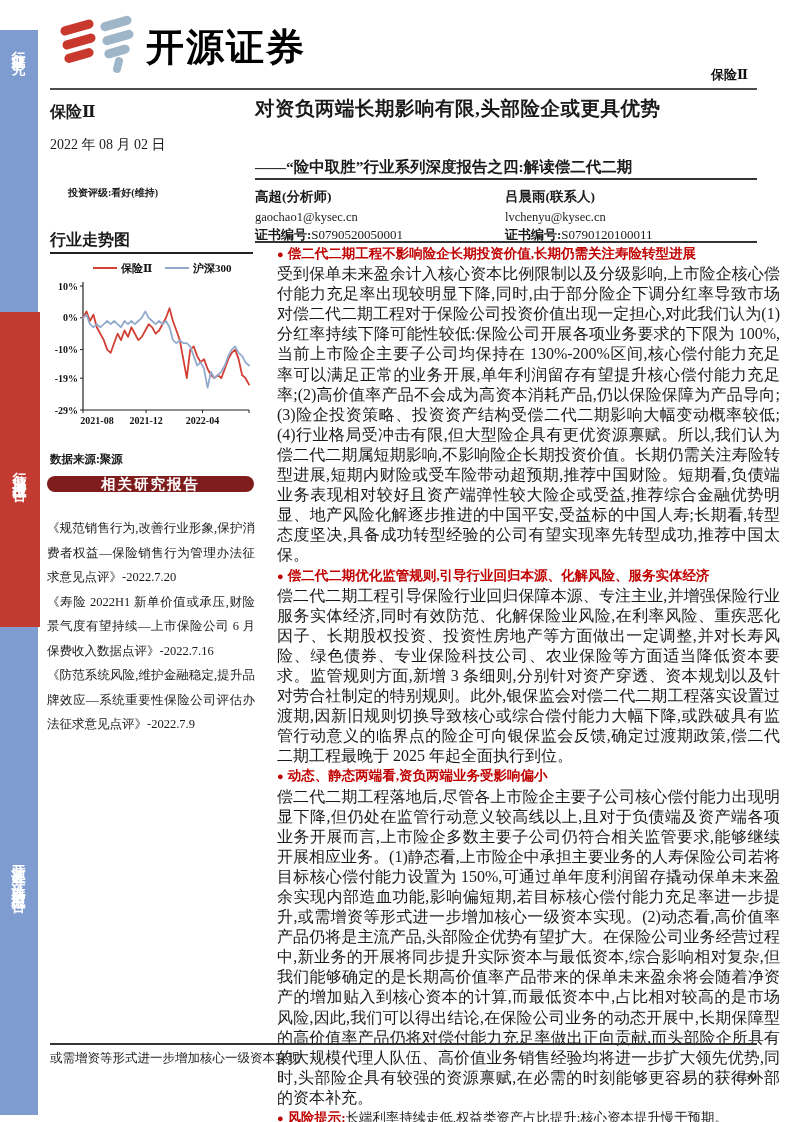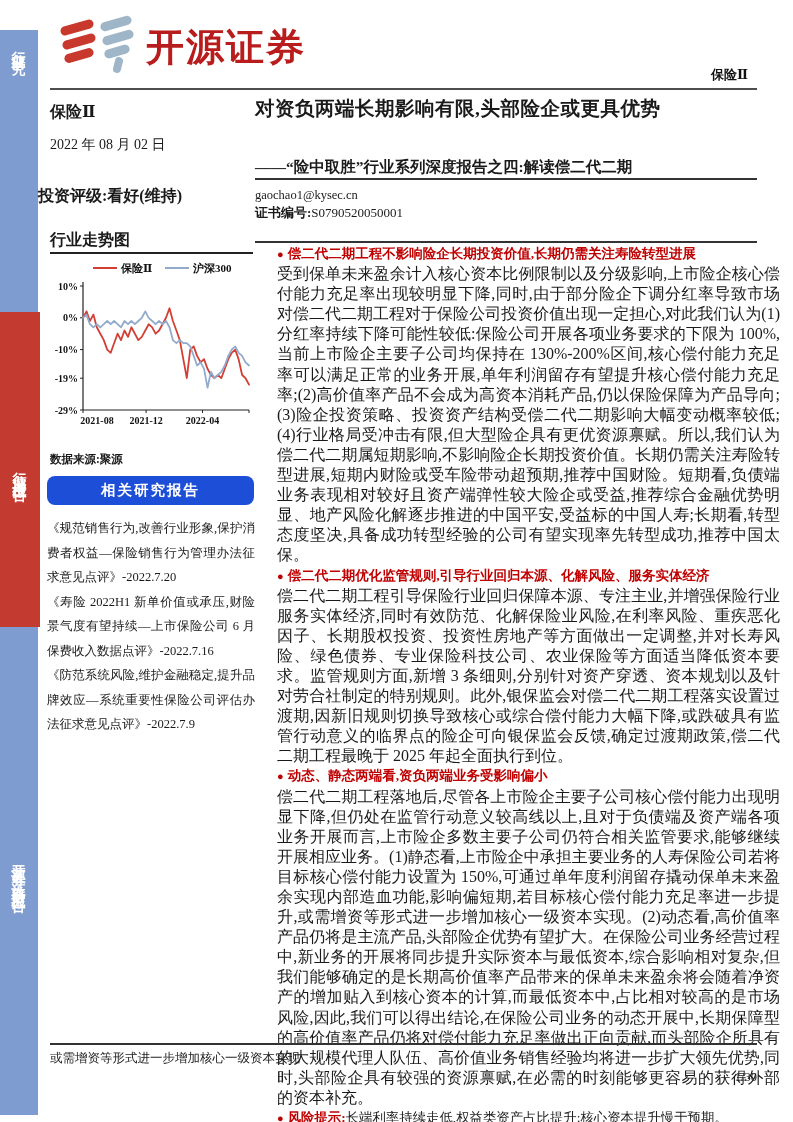--- a/index.html
+++ b/index.html
@@ -19,37 +19,37 @@
     font-size:14px; letter-spacing:3px; white-space:pre;
   }
   #bar-top    { top:30px;  height:282px; }
   #bar-top    .vbar-text { margin-top:10px; }
   #bar-mid    { top:312px; height:315px; align-items:center; }
   #bar-bottom { top:627px; height:488px; align-items:center; }
   
   .logo-wrap { position:absolute; left:58px; top:14px; height:66px; display:flex; align-items:center; }
   .logo-text {
     font-family:"Liberation Sans","DejaVu Sans",sans-serif;
-    font-weight:bold; font-size:38px; color:#b91c1c; letter-spacing:2px; margin-left:10px;
+    font-weight:bold; font-size:38px; color:#000000; letter-spacing:2px; margin-left:10px;
   }
   .top-rule { position:absolute; left:50px; top:88px; width:707px; height:2px; background:#4d4d4d; }
   .report-tag {
     position:absolute; right:45px; top:66px; font-weight:bold; font-size:13px; color:#111;
   }
   
   .industry-name { position:absolute; left:50px; top:102px; font-weight:bold; font-size:16px; }
   .report-date   { position:absolute; left:50px; top:136px; font-size:14px; }
-  .rating-row    { position:absolute; left:38px; top:186px; font-weight:bold; font-size:16px; }
+  .rating-row    { position:absolute; left:68px; top:186px; font-weight:bold; font-size:10px; }
   .trend-title   { position:absolute; left:50px; top:230px; font-weight:bold; font-size:16px; }
   .trend-rule    { position:absolute; left:50px; top:252px; width:203px; height:2px; background:#222; }
   .chart-box     { position:absolute; left:47px; top:258px; width:208px; height:188px; }
   .chart-source  { position:absolute; left:50px; top:452px; font-weight:bold; font-size:11.5px; }
   .related-banner {
-    position:absolute; left:47px; top:476px; width:207px; height:29px;
-    background:#1d4ed8; border-radius:8px; color:#fff; font-weight:bold; font-size:14.5px;
+    position:absolute; left:47px; top:476px; width:207px; height:16px;
+    background:#7f1d1d; border-radius:8px; color:#fff; font-weight:bold; font-size:14.5px;
     display:flex; align-items:center; justify-content:center; letter-spacing:2px;
   }
   .related-list { position:absolute; left:47px; top:516px; width:208px; font-size:12.5px; }
   .related-item { line-height:24.5px; text-align:justify; }
   
   .main-title {
     position:absolute; left:255px; top:95px; width:503px;
     font-weight:bold; font-size:19.5px; letter-spacing:0.5px;
   }
   .sub-title {
@@ -162,22 +162,28 @@
     <div class="related-item">《寿险 2022H1 新单价值或承压,财险景气度有望持续—上市保险公司 6 月保费收入数据点评》-2022.7.16</div>
     <div class="related-item">《防范系统风险,维护金融稳定,提升品牌效应—系统重要性保险公司评估办法征求意见点评》-2022.7.9</div>
   </div>
 
   <div class="main-title">对资负两端长期影响有限,头部险企或更具优势</div>
   <div class="sub-title">——“险中取胜”行业系列深度报告之四:解读偿二代二期</div>
   <div class="subtitle-rule"></div>
 
   <div class="analysts">
     <div class="analyst">
+      <div class="analyst-name">高超(分析师)</div>
       <div class="analyst-email">gaochao1@kysec.cn</div>
       <div class="analyst-cert"><b>证书编号:</b><span>S0790520050001</span></div>
+    </div>
+    <div class="analyst">
+      <div class="analyst-name">吕晨雨(联系人)</div>
+      <div class="analyst-email">lvchenyu@kysec.cn</div>
+      <div class="analyst-cert"><b>证书编号:</b><span>S0790120100011</span></div>
     </div>
   </div>
   <div class="analysts-rule"></div>
 
   <div class="body-text">
     <div class="sec-heading"><span class="bullet">●</span><span>偿二代二期工程不影响险企长期投资价值,长期仍需关注寿险转型进展</span></div>
     <div class="sec-para">受到保单未来盈余计入核心资本比例限制以及分级影响,上市险企核心偿付能力充足率出现较明显下降,同时,由于部分险企下调分红率导致市场对偿二代二期工程对于保险公司投资价值出现一定担心,对此我们认为(1)分红率持续下降可能性较低:保险公司开展各项业务要求的下限为 100%,当前上市险企主要子公司均保持在 130%-200%区间,核心偿付能力充足率可以满足正常的业务开展,单年利润留存有望提升核心偿付能力充足率;(2)高价值率产品不会成为高资本消耗产品,仍以保险保障为产品导向;(3)险企投资策略、投资资产结构受偿二代二期影响大幅变动概率较低;(4)行业格局受冲击有限,但大型险企具有更优资源禀赋。所以,我们认为偿二代二期属短期影响,不影响险企长期投资价值。长期仍需关注寿险转型进展,短期内财险或受车险带动超预期,推荐中国财险。短期看,负债端业务表现相对较好且资产端弹性较大险企或受益,推荐综合金融优势明显、地产风险化解逐步推进的中国平安,受益标的中国人寿;长期看,转型态度坚决,具备成功转型经验的公司有望实现率先转型成功,推荐中国太保。</div>
     <div class="sec-heading"><span class="bullet">●</span><span>偿二代二期优化监管规则,引导行业回归本源、化解风险、服务实体经济</span></div>
     <div class="sec-para">偿二代二期工程引导保险行业回归保障本源、专注主业,并增强保险行业服务实体经济,同时有效防范、化解保险业风险,在利率风险、重疾恶化因子、长期股权投资、投资性房地产等方面做出一定调整,并对长寿风险、绿色债券、专业保险科技公司、农业保险等方面适当降低资本要求。监管规则方面,新增 3 条细则,分别针对资产穿透、资本规划以及针对劳合社制定的特别规则。此外,银保监会对偿二代二期工程落实设置过渡期,因新旧规则切换导致核心或综合偿付能力大幅下降,或跌破具有监管行动意义的临界点的险企可向银保监会反馈,确定过渡期政策,偿二代二期工程最晚于 2025 年起全面执行到位。</div>
     <div class="sec-heading"><span class="bullet">●</span><span>动态、静态两端看,资负两端业务受影响偏小</span></div>

